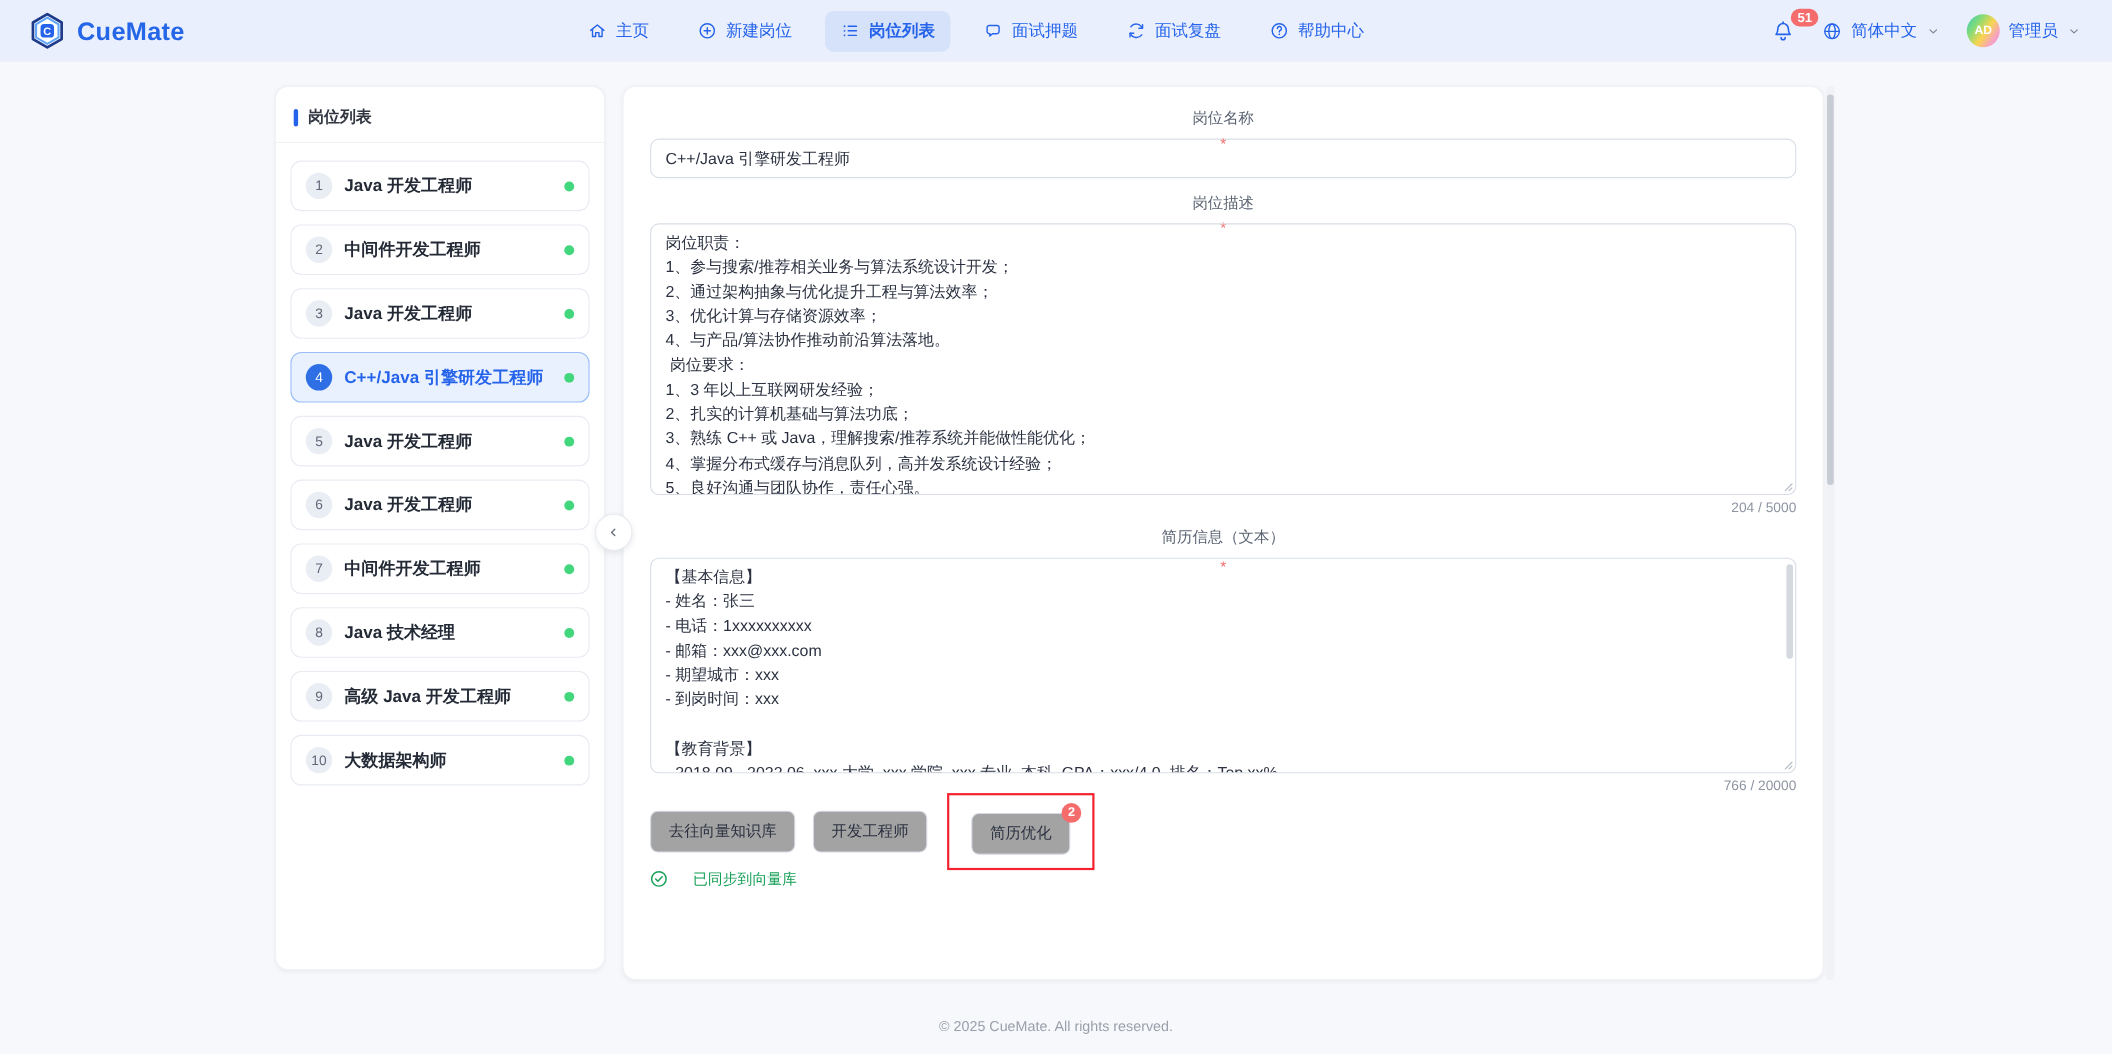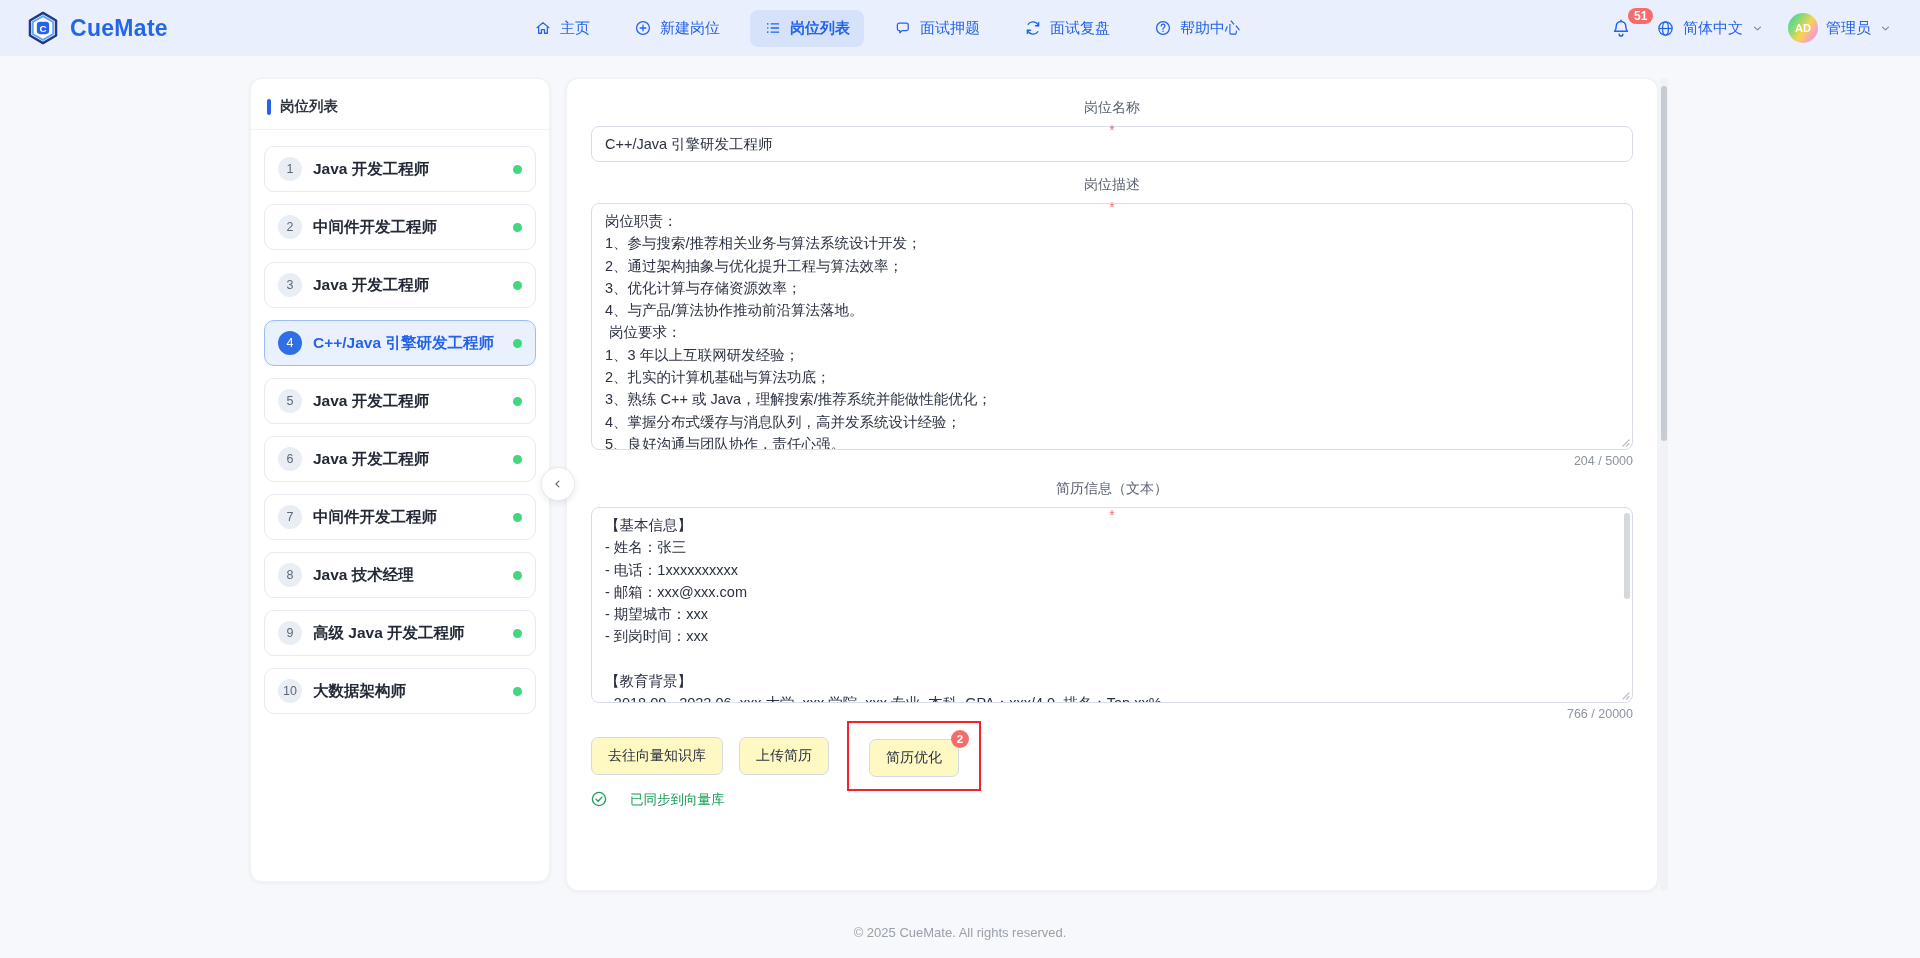--- a/index.html
+++ b/index.html
@@ -49,21 +49,21 @@
   .text-input{display:block;width:100%;height:36px;box-sizing:border-box;border:1px solid #d8dde6;border-radius:8px;padding:0 13px;font-size:14.5px;color:#2b3140;font-family:inherit;background:#fff;margin-bottom:14px;outline:none;}
   .ta-wrap{position:relative;}
   .textarea{box-sizing:border-box;width:100%;border:1px solid #d8dde6;border-radius:8px;padding:6px 13px;font-size:14.5px;line-height:22.3px;color:#2b3140;white-space:pre-wrap;overflow:hidden;cursor:text;}
   .ta-desc{height:247px;}
   .ta-resume{height:196px;}
   .resize-handle{position:absolute;right:3px;bottom:3px;}
   .inner-thumb{position:absolute;right:3px;top:6px;width:6px;height:86px;border-radius:3px;background:#d4d8df;}
   .counter{text-align:right;font-size:12.5px;color:#8d93a0;margin-top:4px;}
   .counter.mb{margin-bottom:12px;}
   .btn-row{display:flex;align-items:center;gap:16px;height:66px;margin-top:2px;}
-  .btn{height:38px;padding:0 16px;border:1px solid #d5dae2;border-radius:7px;background:#fef9c3;font-size:14px;color:#2b3140;font-family:inherit;cursor:pointer;white-space:nowrap;}
+  .btn{height:38px;padding:0 16px;border:1px solid #d5dae2;border-radius:7px;background:#a3a3a3;font-size:14px;color:#2b3140;font-family:inherit;cursor:pointer;white-space:nowrap;}
   .highlight-box{border:2px solid #f5222d;padding:16px 20px 12px;margin-left:2px;}
   .opt-wrap{position:relative;display:inline-block;}
   .badge{position:absolute;top:-9px;right:-10px;min-width:18px;height:18px;box-sizing:border-box;border-radius:9px;background:#f56c6c;color:#fff;font-size:11.5px;font-weight:600;display:flex;align-items:center;justify-content:center;padding:0 4px;}
   .sync-row{display:flex;align-items:flex-start;gap:23px;color:#18a058;font-size:13.5px;margin-top:2px;font-family:Liberation Serif, serif;}
 
   
   .page-scrollbar{position:absolute;left:1660px;top:78px;width:8px;height:813px;background:#f1f2f5;border-radius:4px;}
   .page-scrollbar .thumb{position:absolute;left:1px;top:8px;width:6px;height:355px;background:#c6cbd4;border-radius:3px;}
 
   
@@ -276,21 +276,21 @@
 - 2023.07 - 至今  xxx 科技有限公司  前端工程师  地点：xxx</div>
       <div class="inner-thumb"></div>
       <svg class="resize-handle" width="10" height="10" viewBox="0 0 10 10" fill="none" stroke="#b9bfc9" stroke-width="1.2" stroke-linecap="round">
         <path d="M9 3 L3 9 M9 6.5 L6.5 9"></path>
       </svg>
     </div>
     <div class="counter">766 / 20000</div>
 
     <div class="btn-row">
       <button class="btn">去往向量知识库</button>
-      <button class="btn">上传简历</button>
+      <button class="btn">开发工程师</button>
       <div class="highlight-box">
         <span class="opt-wrap">
           <button class="btn">简历优化</button>
           <span class="badge">2</span>
         </span>
       </div>
     </div>
 
     <div class="sync-row">
       <svg width="16" height="16" viewBox="0 0 18 18" fill="none" stroke="#18a058" stroke-width="1.5" stroke-linecap="round" stroke-linejoin="round">

